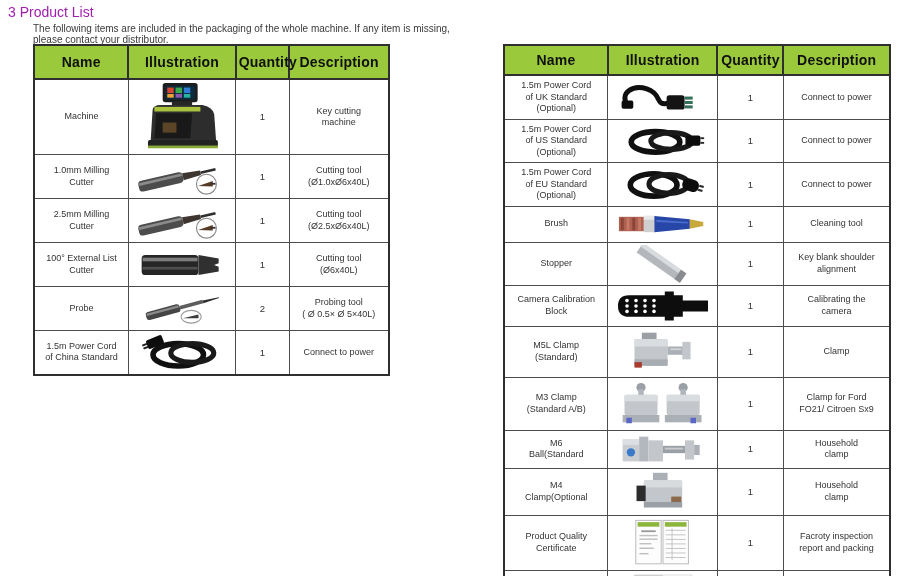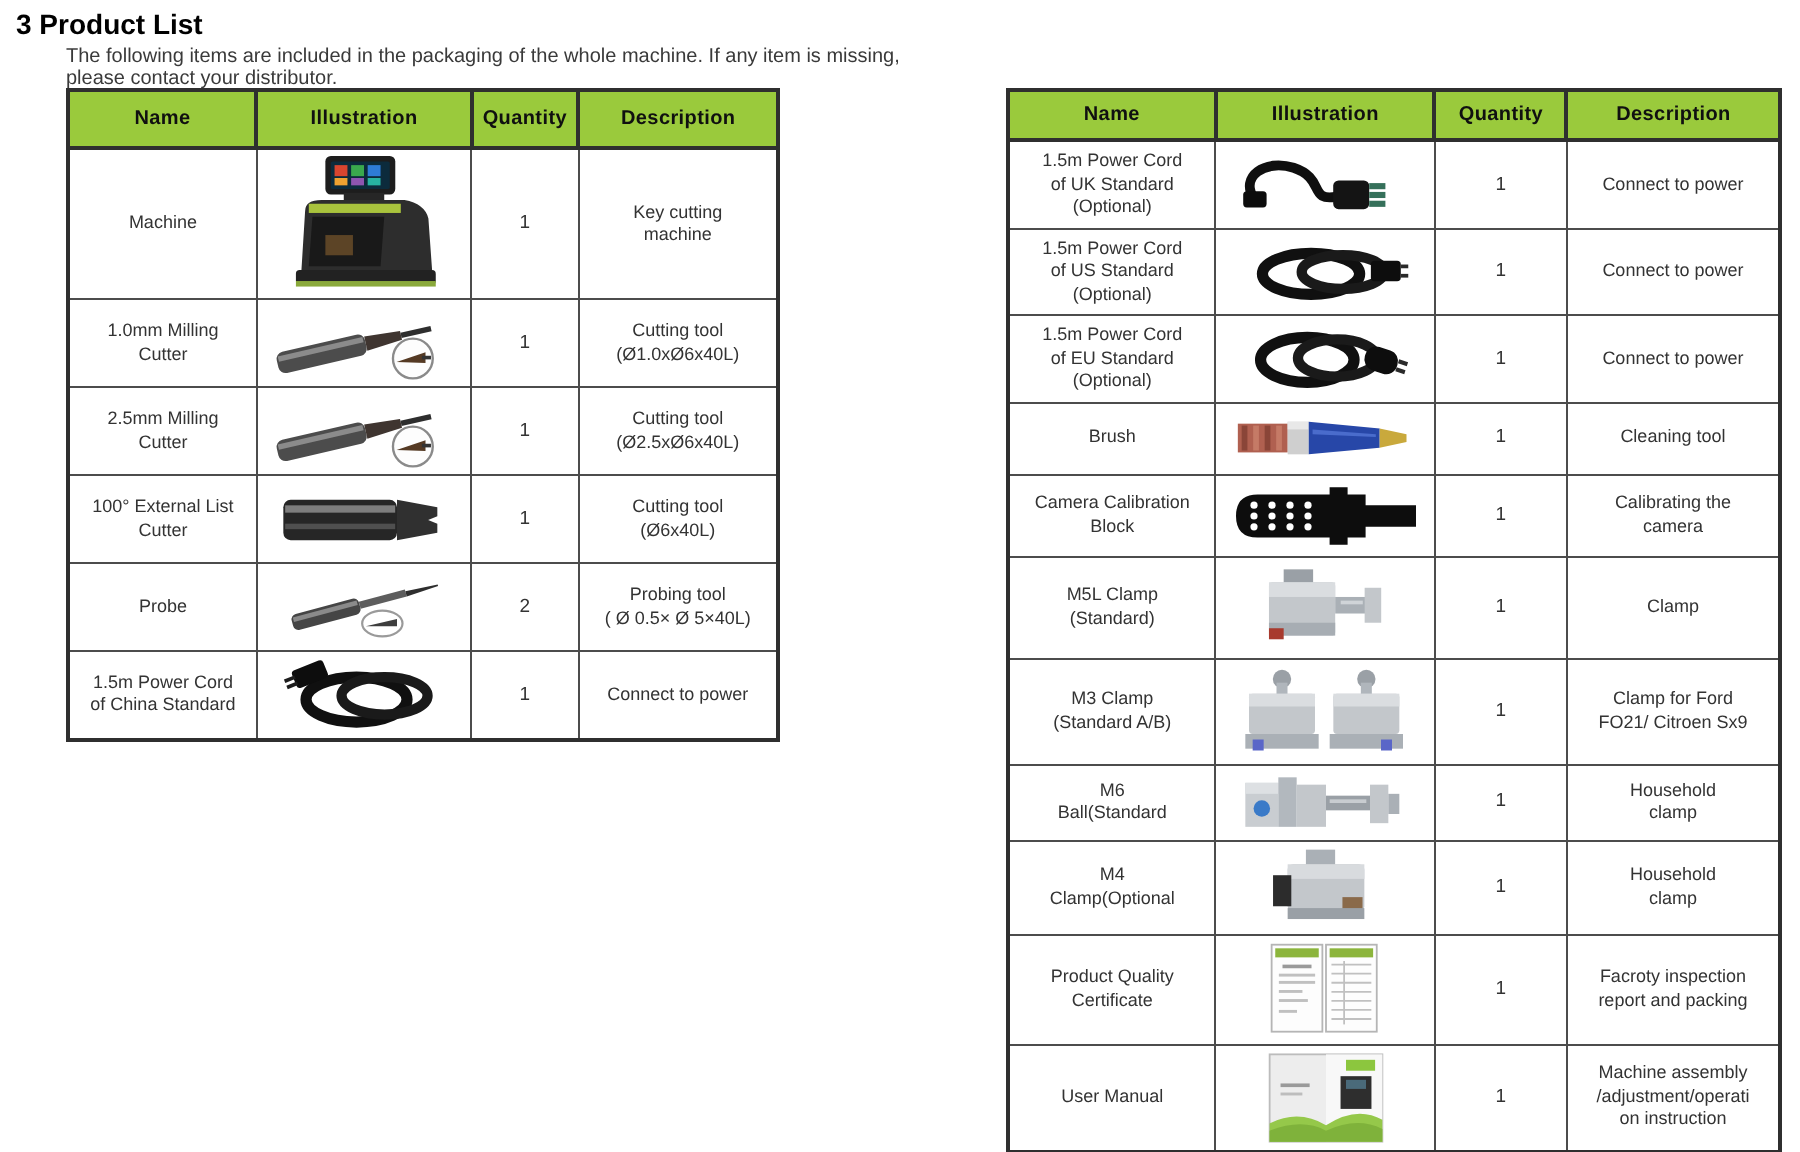--- a/index.html
+++ b/index.html
@@ -1,29 +1,29 @@
 <!DOCTYPE html>
 <html><head>
 <meta charset="utf-8">
 <style>
   * { box-sizing: border-box; margin: 0; padding: 0; }
   html, body { width: 900px; height: 576px; background: #ffffff; overflow: hidden;
     font-family: "Liberation Sans", sans-serif; color: #2e2e2e; }
   .page { position: relative; width: 900px; height: 576px; background: #fff; }
 
-  .page-title { position: absolute; left: 8px; top: 4px; font-size: 14px; font-weight: bold; color: #000000; }
+  .page-title { position: absolute; left: 8px; top: 4px; font-size: 14px; font-weight: normal; color: #a21caf; }
   .intro { position: absolute; left: 33px; top: 23px; font-size: 10px; line-height: 11px;
     color: #3a3a3a; white-space: pre-line; }
 
   .tbl-wrap { position: absolute; top: 44px; }
   .tbl-wrap.left  { left: 33px;  width: 357px; }
   .tbl-wrap.right { left: 503px; width: 388px; }
 
   table { border-collapse: collapse; width: 100%; table-layout: fixed; }
-  th { background: #9aca3c; border: 2px solid #2f2f2f; font-size: 10px; font-weight: bold;
+  th { background: #9aca3c; border: 2px solid #2f2f2f; font-size: 14px; font-weight: bold;
        color: #101010; padding: 8px 2px; letter-spacing: 0.2px; }
   .tbl-wrap.right th { padding: 6px 2px; }
   td { border: 1px solid #4c4c4c; font-size: 9px; line-height: 11.5px; text-align: center;
        vertical-align: middle; padding: 4px 3px; white-space: pre-line; color: #333; }
   table { border: 2px solid #2f2f2f; }
   .tbl-left  td { height: 44px; }
   .tbl-right td { height: 36px; }
   td.illustration-cell { padding: 2px; }
   td.illustration-cell svg { display: block; margin: 0 auto; }
   td.quantity-cell { font-size: 9.5px; }
@@ -231,20 +231,33 @@
                   <rect x="16" y="5" width="3" height="13" fill="#8a4538"></rect>
                   <rect x="22" y="5" width="3" height="13" fill="#c57a66"></rect>
                   <rect x="28" y="3" width="11" height="17" fill="#cfcfcf"></rect>
                   <rect x="28" y="3" width="11" height="4" fill="#e8e8e8"></rect>
                   <path d="M39 3 L76 6.5 L76 16.5 L39 20 Z" fill="#2747a8"></path>
                   <path d="M41 7 L74 9.5 L74 11 L41 9.5 Z" fill="#4a6ccc"></path>
                   <path d="M76 6.5 L90 9.5 L90 13.5 L76 16.5 Z" fill="#c9a93c"></path>
                 </svg></span></td>
             <td class="quantity-cell">1</td>
             <td class="description-cell">Cleaning tool</td>
+          </tr>
+          <tr>
+            <td class="name-cell">Stopper</td>
+            <td class="illustration-cell"><span><svg viewBox="0 0 72 40" width="68" height="38">
+                  <g transform="rotate(35 36 20)">
+                    <rect x="6" y="14" width="56" height="12" fill="#b4b8bc"></rect>
+                    <rect x="6" y="14" width="56" height="4.5" fill="#d9dcde"></rect>
+                    <rect x="55" y="14" width="7" height="12" fill="#888c90"></rect>
+                  </g>
+                </svg></span></td>
+            <td class="quantity-cell">1</td>
+            <td class="description-cell">Key blank shoulder
+alignment</td>
           </tr>
           <tr>
             <td class="name-cell">Camera Calibration
 Block</td>
             <td class="illustration-cell"><span><svg viewBox="0 0 108 40" width="98" height="36">
                   <path d="M16 8 Q4 8 4 20 Q4 32 16 32 L56 32 L56 36 L66 36 L66 32 L76 32 L76 26 L104 26 L104 14 L76 14 L76 8 L66 8 L66 4 L56 4 L56 8 Z" fill="#0d0d0d"></path>
                   <g fill="#ffffff">
                     <circle cx="14" cy="14" r="2"></circle>
                     <circle cx="24" cy="14" r="2"></circle>
                     <circle cx="34" cy="14" r="2"></circle>

